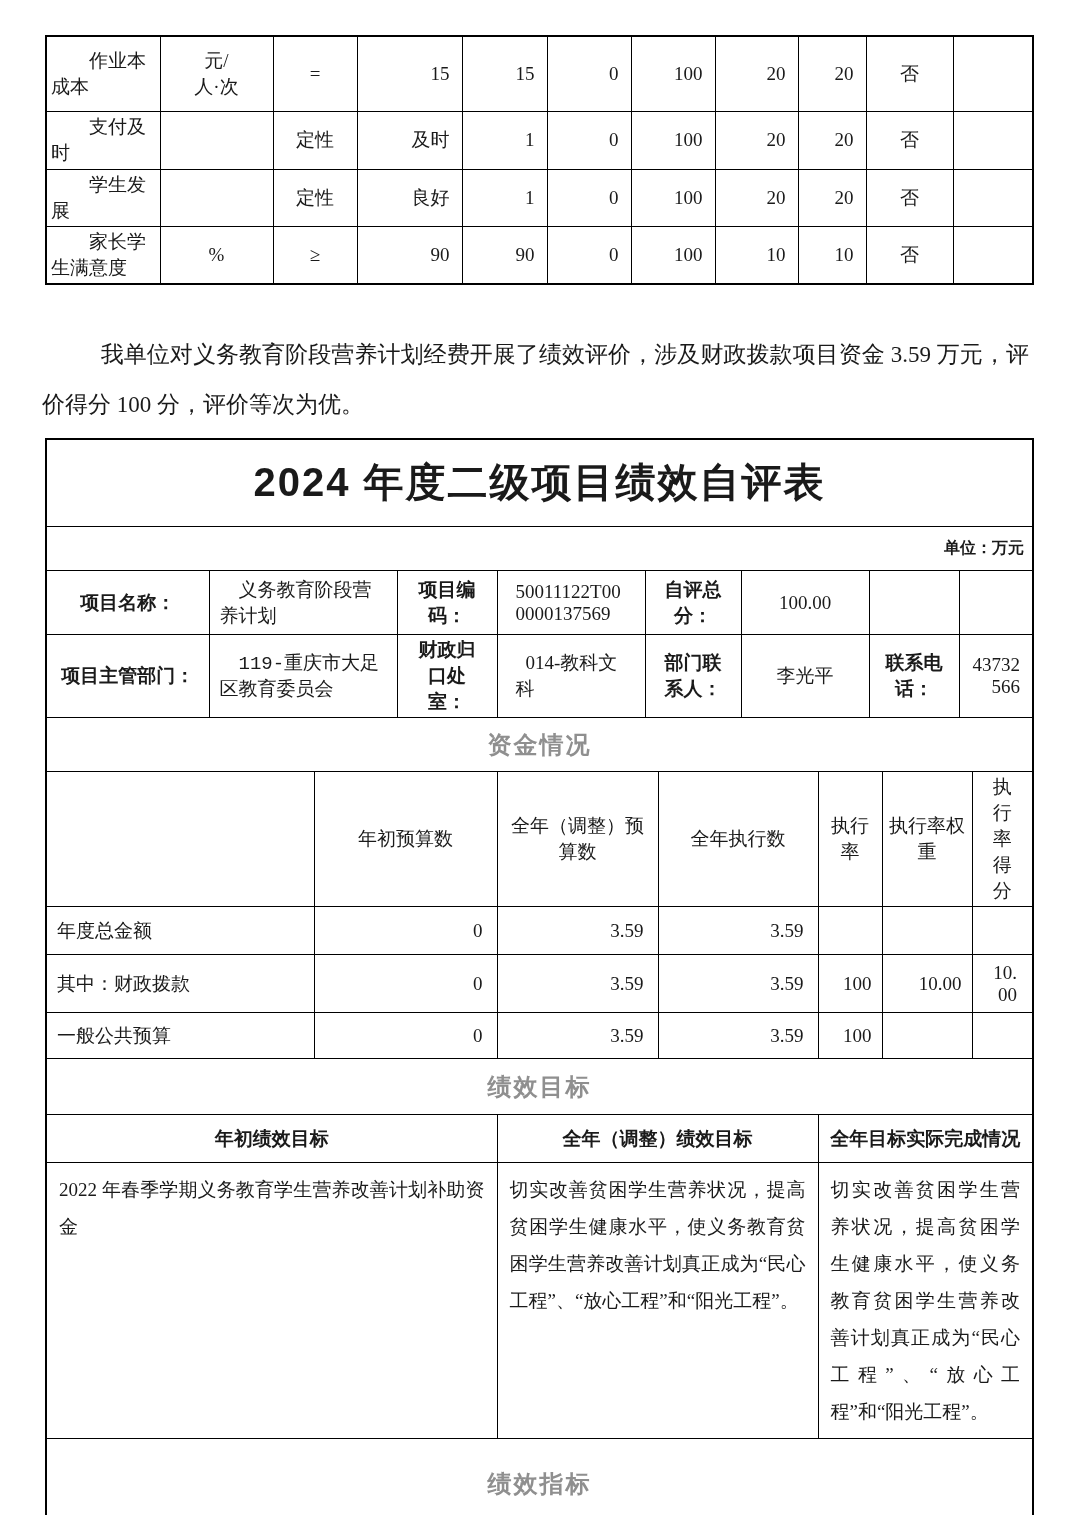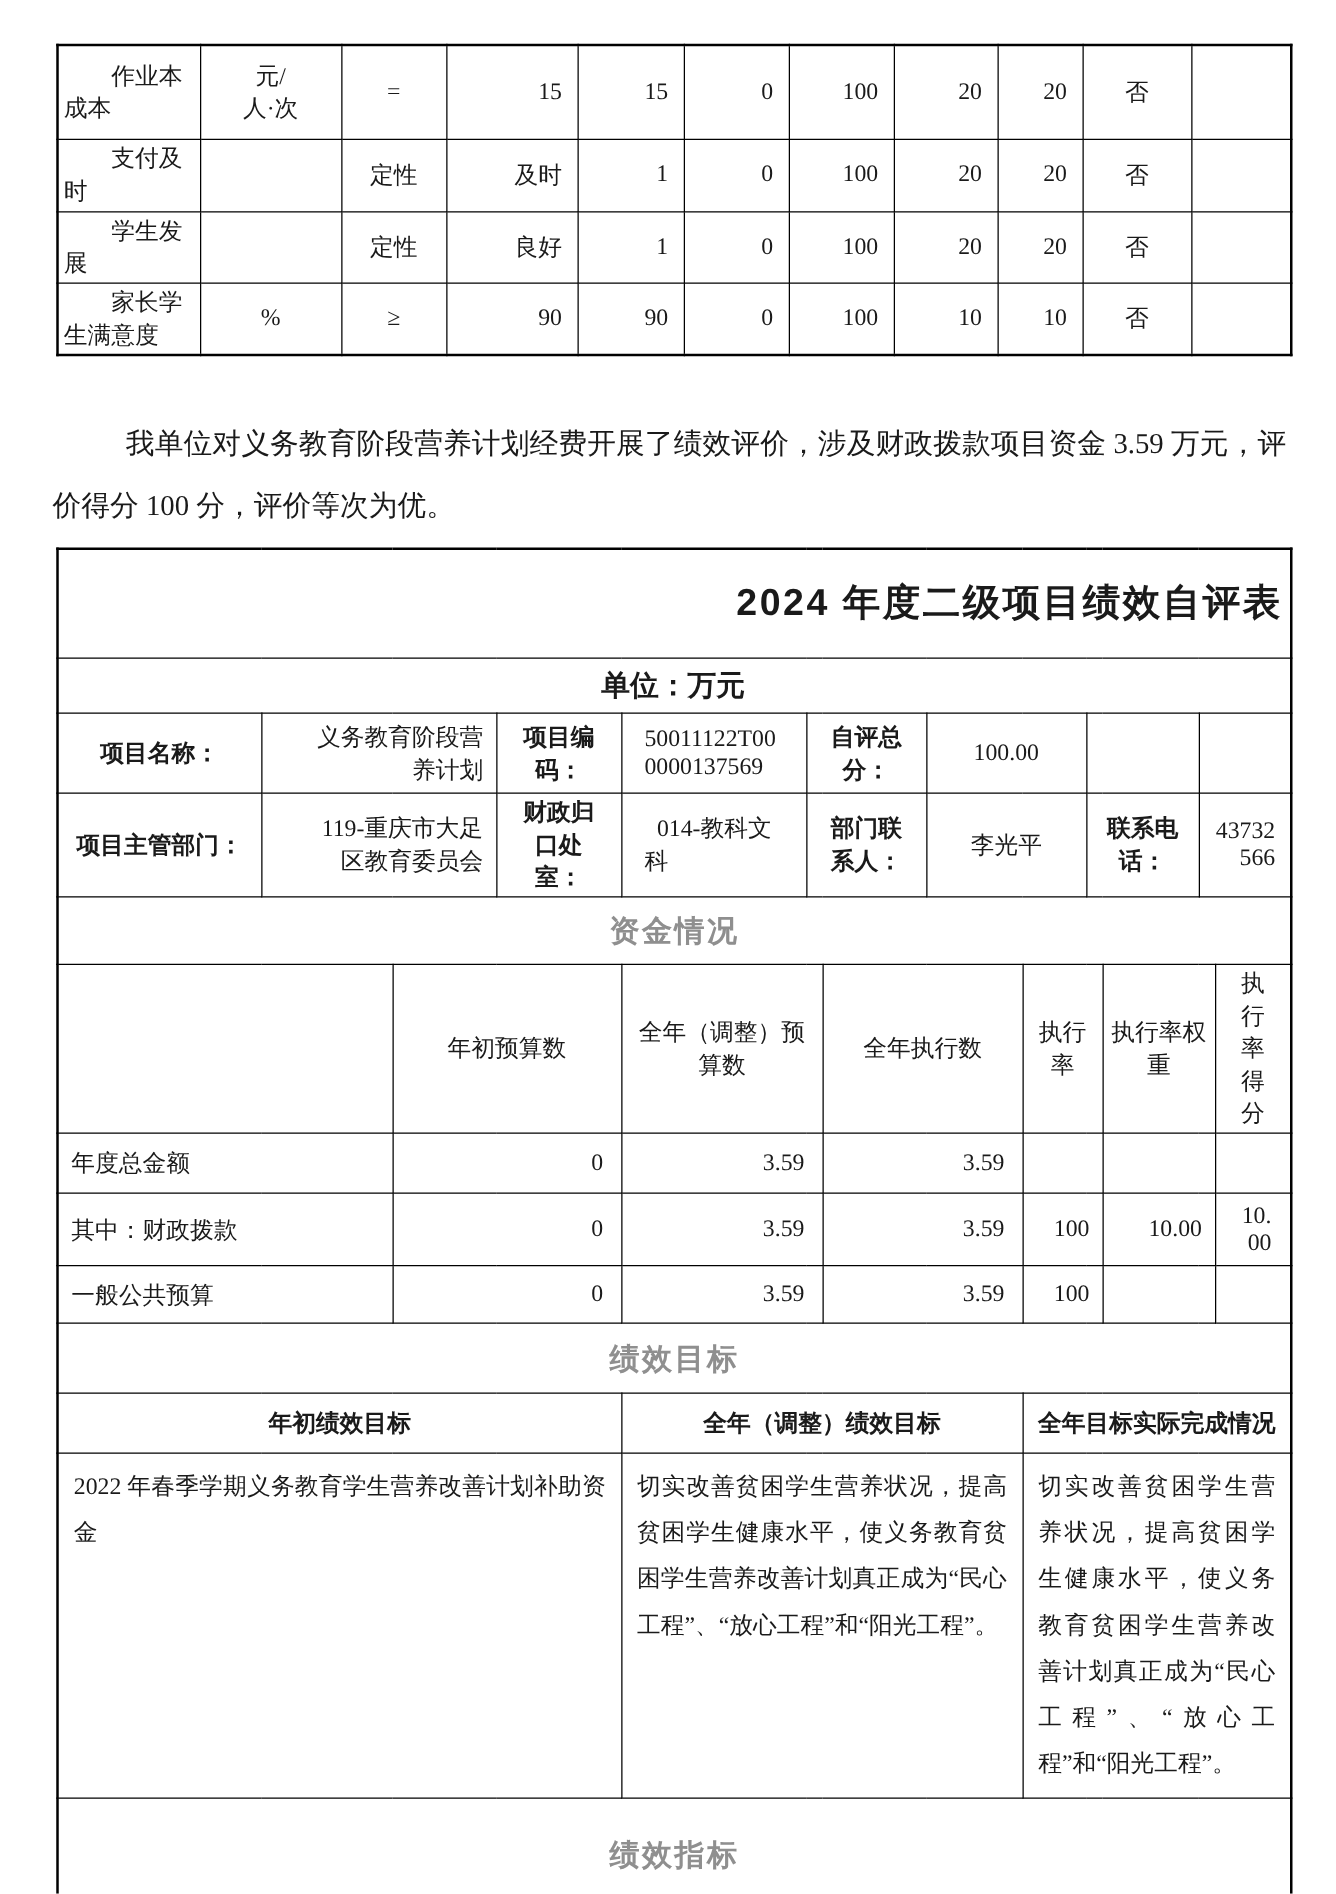--- a/index.html
+++ b/index.html
@@ -19,25 +19,25 @@
   .tt .cr{text-align:right;padding-right:12px;}
   .tt .c9{text-align:center;}
 
   
   .para{margin:45px 40px 0 42px;font-size:23px;line-height:50px;
         text-indent:2.55em;text-align:justify;}
 
   
   .mt{margin:8px 0 0 45px;width:987px;}
   .hei{font-family:"Liberation Sans","DejaVu Sans",sans-serif;font-weight:bold;}
-  .row-title td{text-align:right;font-size:30px;letter-spacing:2px;}
-  .row-unit td{text-align:center;font-size:23px;padding-right:8px;}
+  .row-title td{text-align:center;font-size:40px;letter-spacing:2px;}
+  .row-unit td{text-align:right;font-size:16px;padding-right:8px;}
   .lbl{text-align:center;font-size:19px;}
   .lbl-n{padding:2px 16px;margin-left:32px;}
-  .val{ text-align:right;padding:2px 10px;text-indent:1em;}
+  .val{ text-align:left;padding:2px 10px;text-indent:1em;font-family:Liberation Mono, monospace;}
   .val-code{text-align:left;padding:2px 18px;text-indent:0;word-break:break-all;}
   .val-center{text-align:center;}
   .val-phone{text-align:right;padding:2px 12px;word-break:break-all;}
   .section td{text-align:center;font-size:24px;letter-spacing:2px;color:#8f8f8f;}
   .fhead td{text-align:center;font-weight:normal;}
   .flabel{text-align:left;padding-left:10px;}
   .num{text-align:right;padding-right:14px;}
   .num-sm{text-align:right;padding-right:10px;}
   .score{text-align:right;padding:2px 15px;word-break:break-all;}
   .ghead td{text-align:center;font-weight:bold;font-family:Liberation Mono, monospace;}

